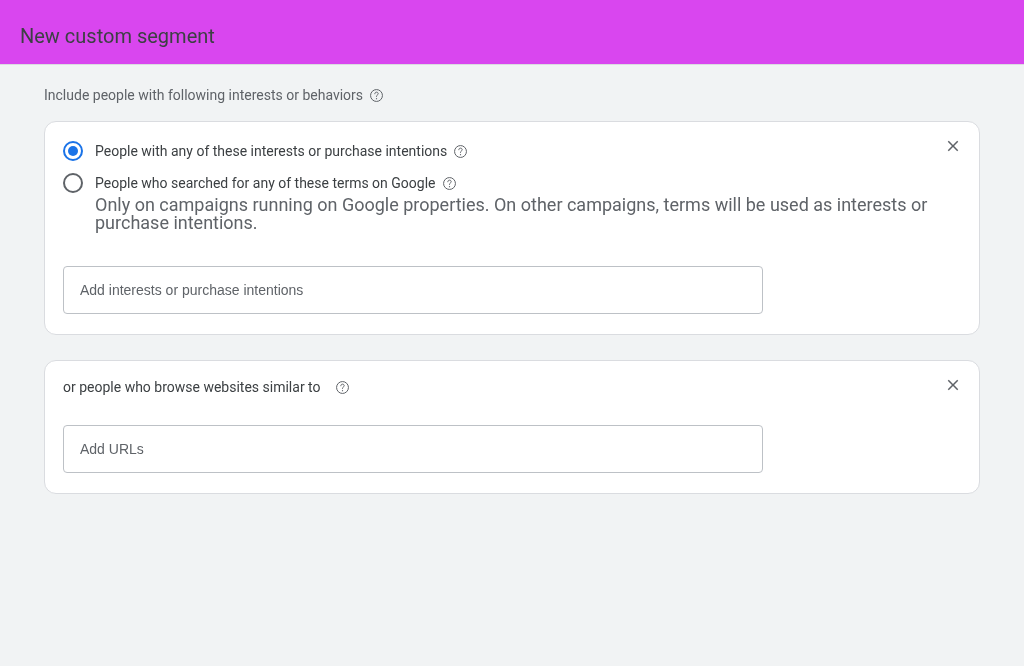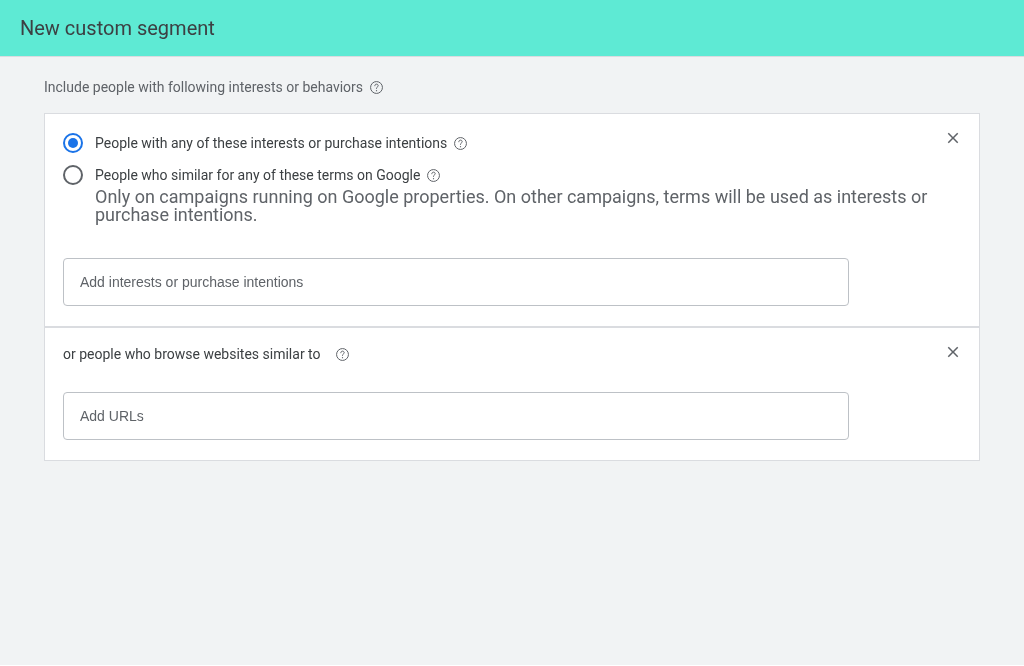--- a/index.html
+++ b/index.html
@@ -4,23 +4,23 @@
 <style>
   * { box-sizing: border-box; margin: 0; padding: 0; }
   body {
     font-family: Roboto, "Helvetica Neue", Arial, sans-serif;
     background: #fff;
     width: 1024px;
     height: 666px;
     color: #3c4043;
   }
   .header {
-    padding: 16px 20px 16px 20px;
+    padding: 24px 20px 16px 20px;
     border-bottom: 1px solid #dadce0;
-    background: #5eead4;
+    background: #d946ef;
   }
   .header-title {
     font-size: 20px;
     font-weight: 400;
     color: #3c4043;
   }
   .content {
     background: #f1f3f4;
     padding: 22px 44px;
     min-height: 608px;
@@ -29,23 +29,23 @@
     display: flex;
     align-items: center;
     gap: 6px;
     font-size: 14px;
     color: #5f6368;
     margin-bottom: 18px;
   }
   .card {
     background: #fff;
     border: 1px solid #dadce0;
-    border-radius: 0;
+    border-radius: 12px;
     padding: 18px 18px 20px 18px;
-    margin-bottom: 0;
+    margin-bottom: 25px;
     position: relative;
   }
   .card-close {
     position: absolute;
     top: 12px;
     right: 14px;
     width: 24px;
     height: 24px;
     display: flex;
     align-items: center;
@@ -105,21 +105,21 @@
   .help-icon {
     width: 15px;
     height: 15px;
     display: inline-flex;
     align-items: center;
     justify-content: center;
     flex-shrink: 0;
     cursor: pointer;
   }
   .input-box {
-    width: 786px;
+    width: 700px;
     max-width: 100%;
     height: 48px;
     border: 1px solid #bdc1c6;
     border-radius: 4px;
     padding: 0 16px;
     font-size: 14px;
     color: #3c4043;
     outline: none;
     margin-top: 24px;
   }
@@ -176,21 +176,21 @@
               </svg>
           </span>
         </div>
       </div>
     </div>
 
     <div class="radio-row">
       <div class="radio unselected"></div>
       <div class="radio-label-wrap">
         <div class="radio-label">
-          <span>People who similar for any of these terms on Google</span>
+          <span>People who searched for any of these terms on Google</span>
           <span class="help-icon">
             <svg width="15" height="15" viewBox="0 0 24 24">
                 <circle cx="12" cy="12" r="9.5" fill="none" stroke="#5f6368" stroke-width="1.6"></circle>
                 <path d="M9.3 9.2c0-1.5 1.2-2.6 2.7-2.6s2.7 1 2.7 2.4c0 1.1-.6 1.7-1.5 2.4-.9.7-1.2 1.1-1.2 2v.4" fill="none" stroke="#5f6368" stroke-width="1.6" stroke-linecap="round"></path>
                 <circle cx="12" cy="17" r="1" fill="#5f6368"></circle>
               </svg>
           </span>
         </div>
         <div class="radio-sub">Only on campaigns running on Google properties. On other campaigns, terms will be used as interests or purchase intentions.</div>
       </div>

